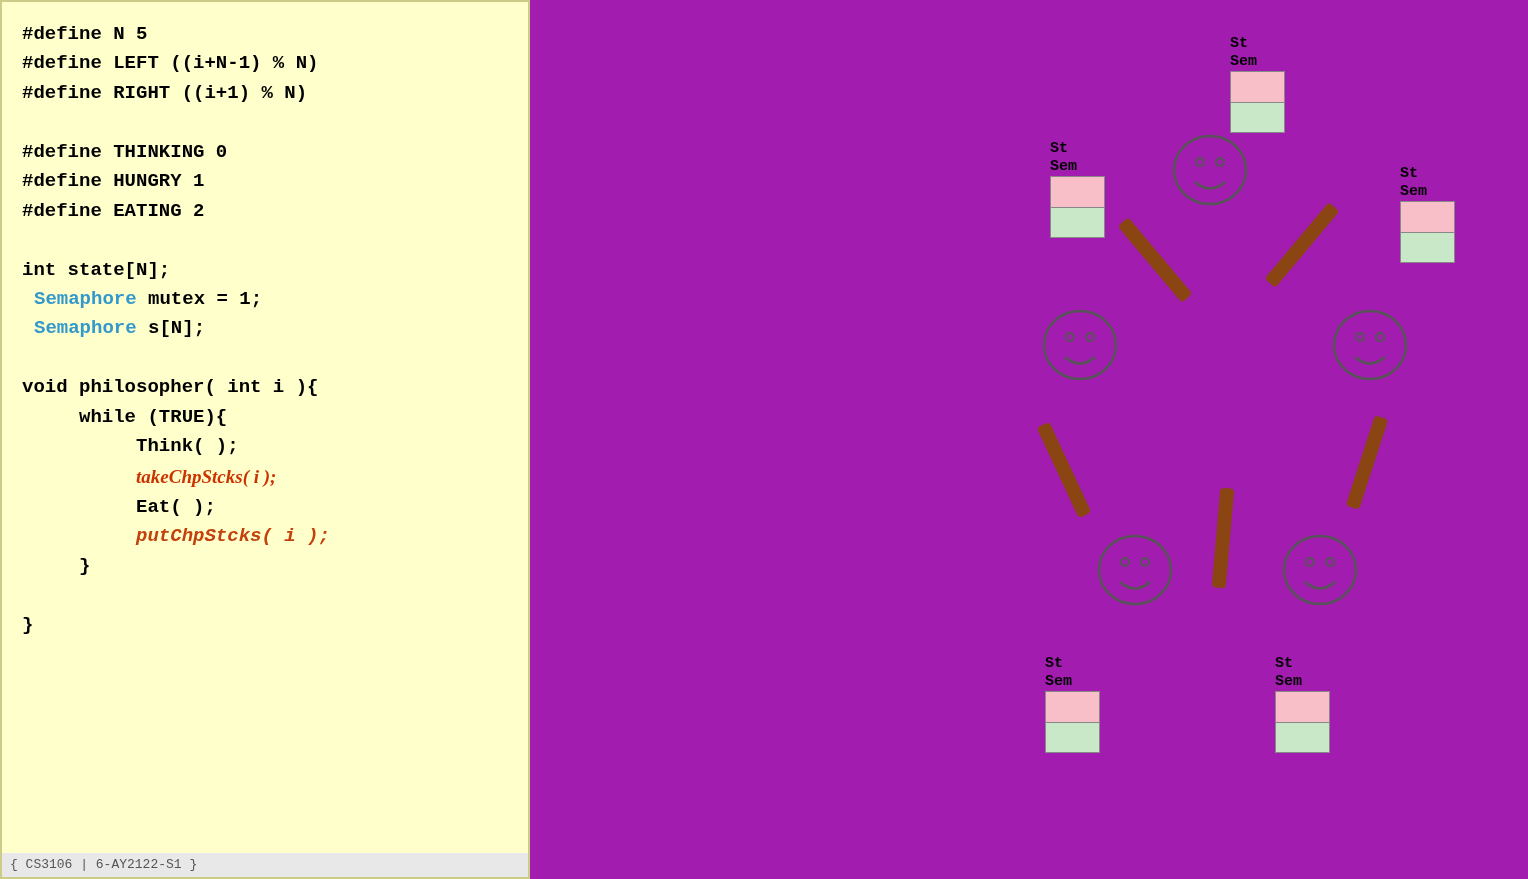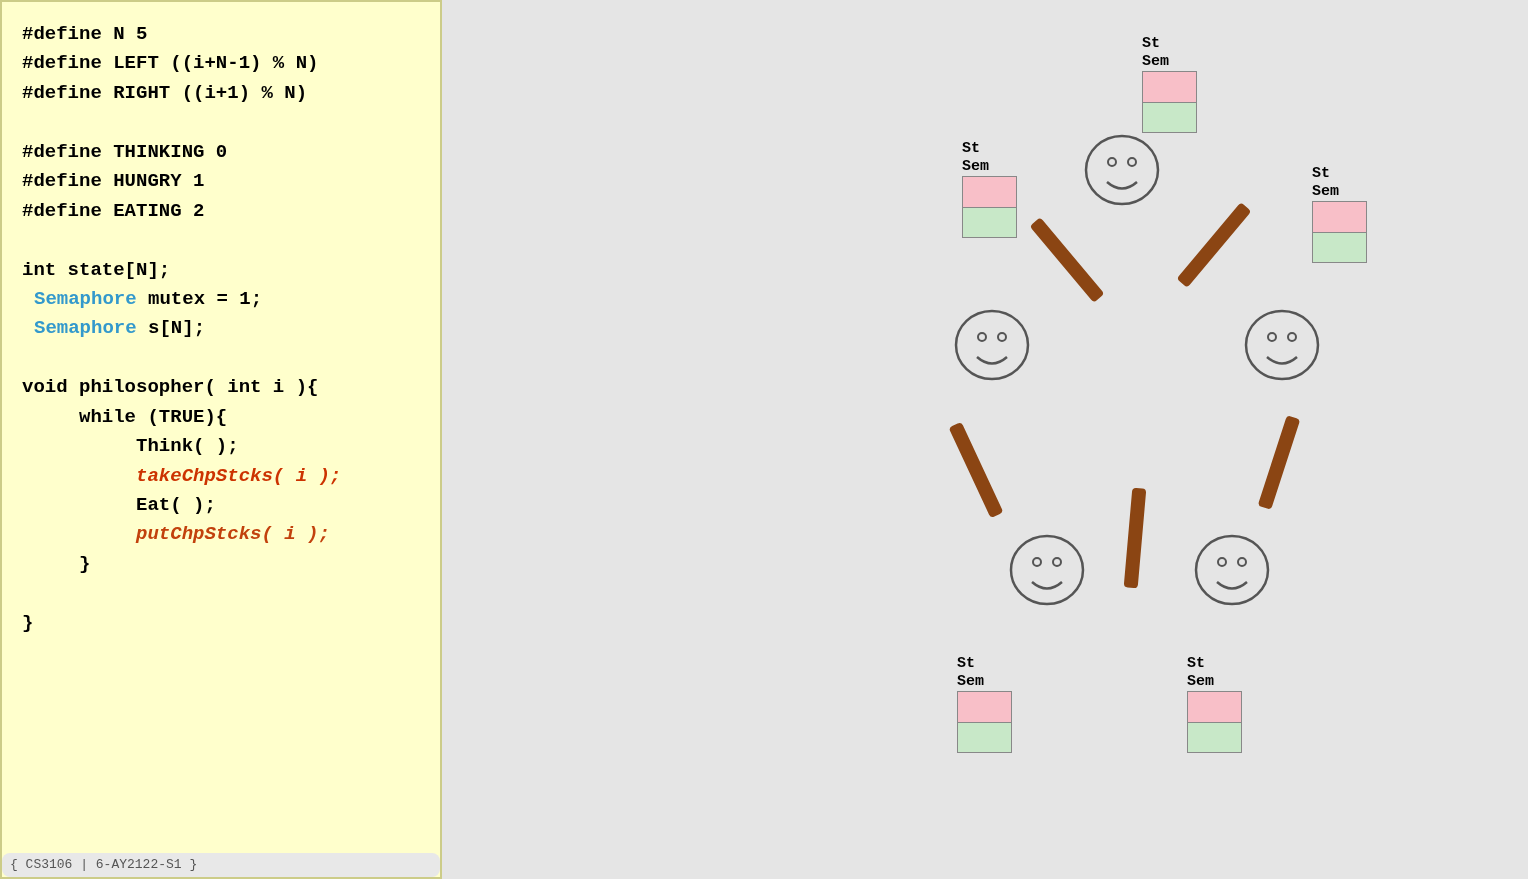--- a/index.html
+++ b/index.html
@@ -8,57 +8,56 @@
       height: 879px;
       background: #fff;
       display: flex;
       flex-direction: row;
       font-family: 'Courier New', Courier, monospace;
       overflow: hidden;
     }
 
     
     .code-panel {
-      width: 442px;
+      width: 530px;
       min-height: 860px;
       background: #ffffcc;
       border: 2px solid #cccc88;
       padding: 18px 20px 10px 20px;
       font-size: 19px;
       line-height: 1.55;
       color: #000;
       font-weight: bold;
       position: relative;
     }
     .code-panel pre {
       font-family: 'Courier New', Courier, monospace;
       font-size: 19px;
       white-space: pre;
     }
     .kw-blue { color: #3399cc; margin-left: 12px; }
-    .kw-red { color: #cc3300; font-style: italic; }
+    .kw-red { color: #cc3300; font-style: italic; font-family: Liberation Serif, serif; }
     .kw-purple { color: #c2410c; font-style: italic; }
     .code-footer {
       position: absolute;
       bottom: 0;
       left: 0;
       width: 100%;
       background: #e8e8e8;
       color: #555;
       font-size: 13px;
       font-weight: normal;
       padding: 2px 8px;
-      border-radius: 8px;
     }
 
     
     .diagram-panel {
       flex: 1;
       position: relative;
-      background: #e5e5e5;
+      background: #a21caf;
       padding-left: 8px;
     }
 
     
     .smiley {
       position: absolute;
       width: 80px;
       height: 80px;
     }
     .smiley svg {

